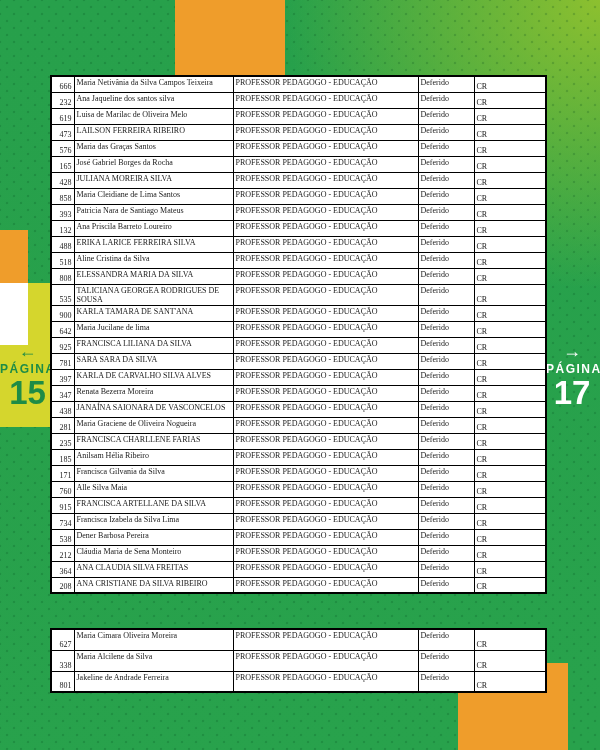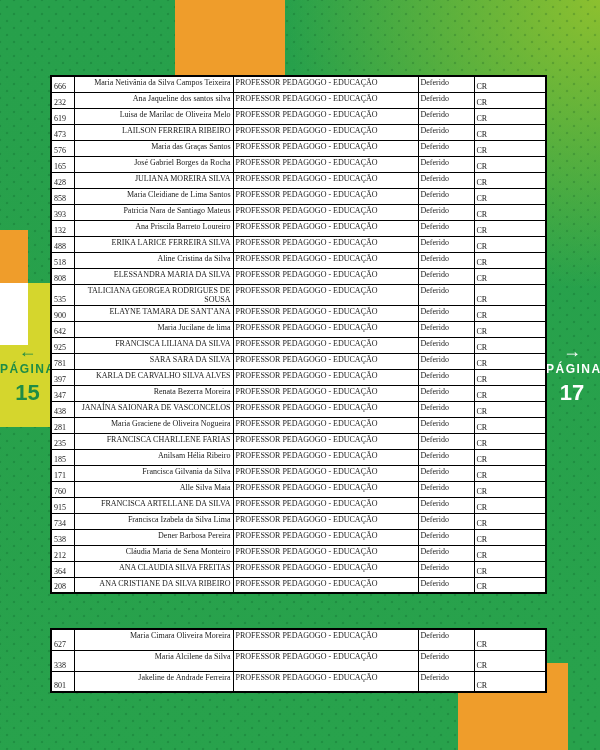--- a/index.html
+++ b/index.html
@@ -25,38 +25,38 @@
   .d-orange-top{left:175px;top:0;width:110px;height:75px;}
   .d-orange-left{left:0;top:230px;width:28px;height:53px;}
   .d-yellow-left{left:0;top:283px;width:55px;height:144px;}
   .d-white-notch{left:0;top:283px;width:28px;height:62px;}
   .d-orange-br-small{left:545px;top:663px;width:23px;height:27px;}
   .d-orange-br-big{left:458px;top:690px;width:110px;height:60px;}
 
   .nav{position:absolute;width:55px;text-align:center;cursor:pointer;}
   .nav .arrow{display:block;font-size:18px;line-height:14px;font-weight:bold;}
   .nav .pg{display:block;font-size:12px;font-weight:bold;letter-spacing:1.5px;margin-top:4px;}
-  .nav .num{display:block;font-size:22px;font-weight:bold;line-height:32px;margin-top:1px;}
+  .nav .num{display:block;font-size:33px;font-weight:bold;line-height:32px;margin-top:1px;}
   .nav-prev{left:0;top:344px;color:#1e8c46;}
   .nav-next{left:546px;top:344px;width:52px;color:#ffffff;}
 
   table.results{
     position:absolute;left:50px;width:495px;
     border-collapse:collapse;background:#ffffff;
     border:2px solid #000;
     font-family:"Liberation Serif",serif;font-size:8px;line-height:9px;color:#1a1a1a;
     table-layout:fixed;
   }
   .t-main{top:75px;}
   .t-second{top:628px;}
   table.results td{border:1px solid #000;padding:1px 2px;overflow:hidden;}
   .t-main tr{height:16px;}
   .t-second tr{height:21px;}
-  td.c-num{text-align:left;vertical-align:bottom;padding-bottom:2px;}
-  td.c-name{vertical-align:top;text-align:right;}
+  td.c-num{text-align:right;vertical-align:bottom;padding-bottom:2px;}
+  td.c-name{vertical-align:top;}
   td.c-cargo{vertical-align:top;}
   td.c-status{vertical-align:top;}
   td.c-cr{vertical-align:bottom;padding-bottom:2px;}
 </style>
 </head>
 <body>
 
 <div class="stage">
   <div class="dots"></div>
 
@@ -181,21 +181,21 @@
         </tr>
         <tr>
           <td class="c-num">535</td>
           <td class="c-name">TALICIANA GEORGEA RODRIGUES DE SOUSA</td>
           <td class="c-cargo">PROFESSOR PEDAGOGO - EDUCAÇÃO</td>
           <td class="c-status">Deferido</td>
           <td class="c-cr">CR</td>
         </tr>
         <tr>
           <td class="c-num">900</td>
-          <td class="c-name">ELAYNE TAMARA DE SANT'ANA</td>
+          <td class="c-name">KARLA TAMARA DE SANT'ANA</td>
           <td class="c-cargo">PROFESSOR PEDAGOGO - EDUCAÇÃO</td>
           <td class="c-status">Deferido</td>
           <td class="c-cr">CR</td>
         </tr>
         <tr>
           <td class="c-num">642</td>
           <td class="c-name">Maria Jucilane de lima</td>
           <td class="c-cargo">PROFESSOR PEDAGOGO - EDUCAÇÃO</td>
           <td class="c-status">Deferido</td>
           <td class="c-cr">CR</td>

